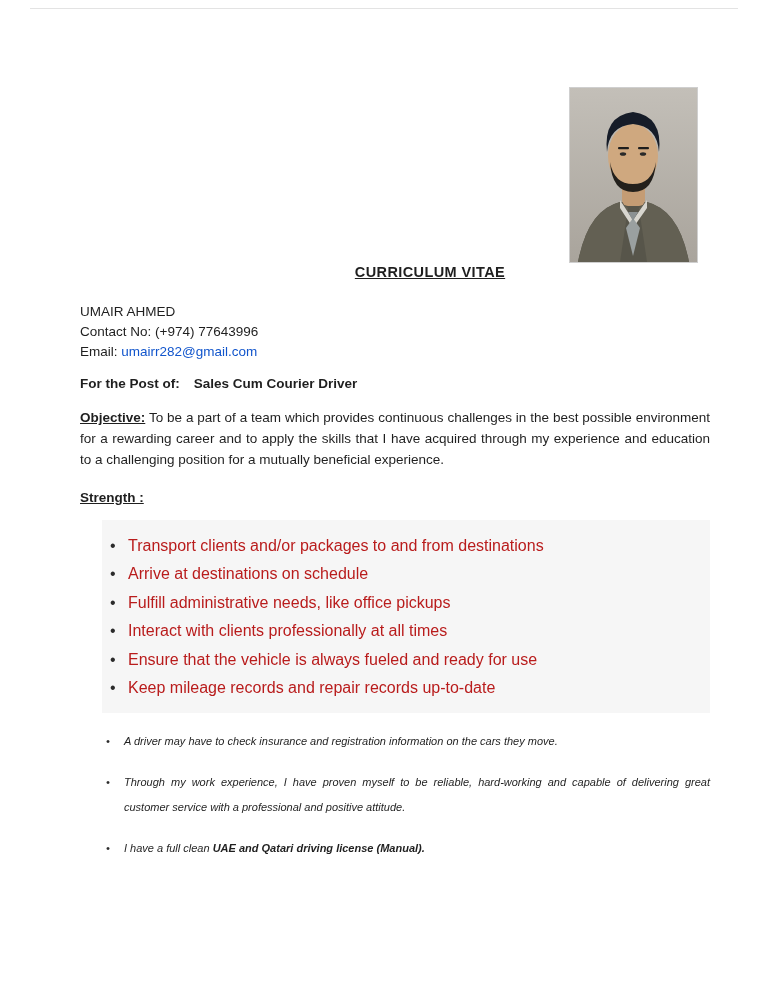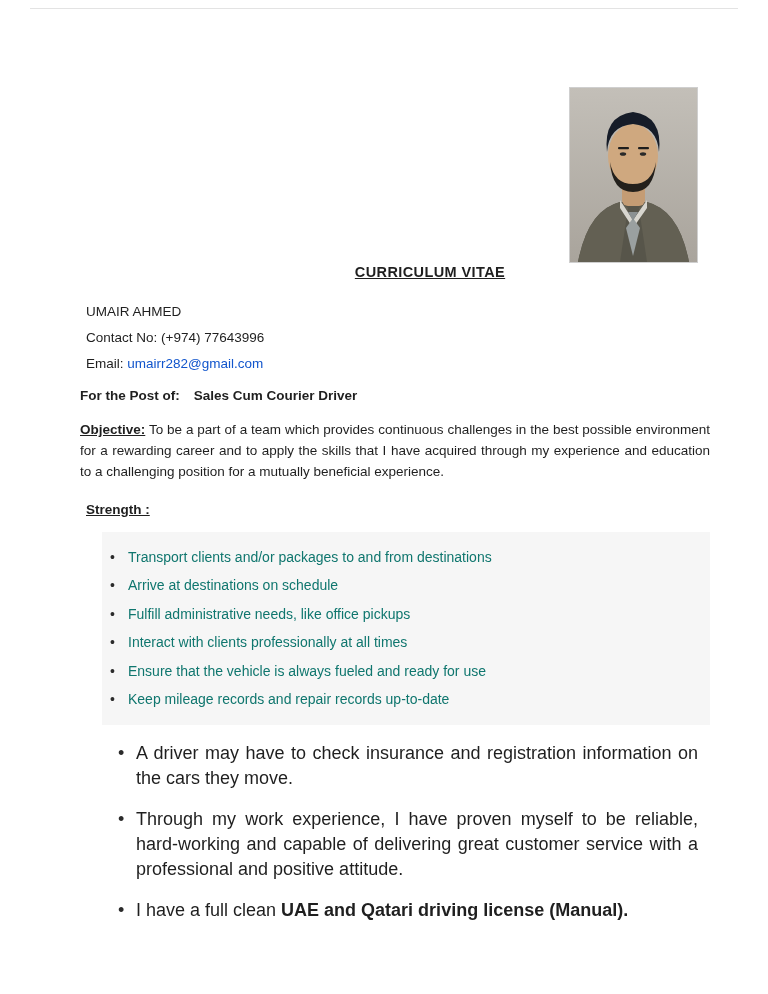--- a/index.html
+++ b/index.html
@@ -26,21 +26,21 @@
     position:absolute;top:264px;left:80px;right:58px;
   }
   .cv-title{
     text-align:center;
     padding-left:70px;
     font-size:14.5px;font-weight:700;
     text-decoration:underline;
     letter-spacing:.4px;
     margin:0 0 22px 0;
   }
-  .line{font-size:13.5px;line-height:20px;margin:6px;}
+  .line{font-size:13.5px;line-height:20px;margin:0;}
   .email-link{color:#1155cc;cursor:pointer;}
   .post-line{margin-top:14px;font-weight:700;font-size:13.5px;}
   .post-line .post-value{margin-left:14px;}
   .objective{
     margin-top:16px;
     font-size:13.5px;line-height:21px;
     text-align:justify;
   }
   .label-underline{font-weight:700;text-decoration:underline;text-align:right;}
   .strength-label{
@@ -49,32 +49,33 @@
   }
   ul{list-style:none;margin:0;padding:0;}
   .shaded-list{
     margin:12px 0 0 22px;
     background:#f6f6f6;
     padding:6px 10px 6px 4px;
   }
   .shaded-list li{
     position:relative;
     padding-left:22px;
-    font-size:14px;line-height:19px;
+    font-size:16px;line-height:19px;
     margin:9.5px 0;
-    color:#0f766e;
+    color:#b91c1c;
   }
   .plain-list{margin:14px 0 0 22px;}
   .plain-list li{
     position:relative;
     padding-left:22px;
-    font-size:18px;line-height:25px;
-    margin:16px 12px;
+    font-size:11px;line-height:25px;
+    margin:16px 0;
     text-align:justify;
     color:#1f1f1f;
+    font-style:italic;
   }
   .shaded-list li::before,
   .plain-list li::before{
     content:"•";
     position:absolute;left:4px;top:0;
     color:#2b2b2b;
   }
   .bold-seg{font-weight:700;}
 </style>
 </head>

